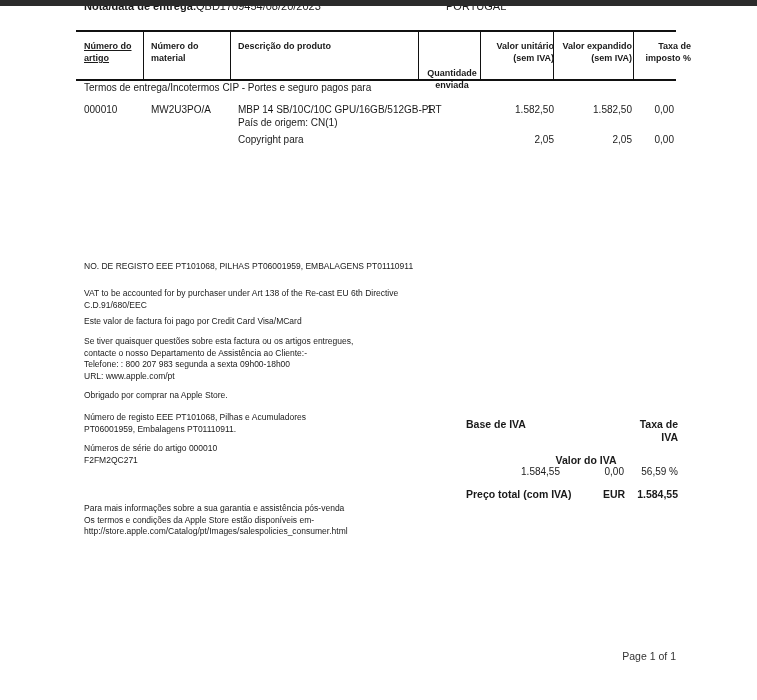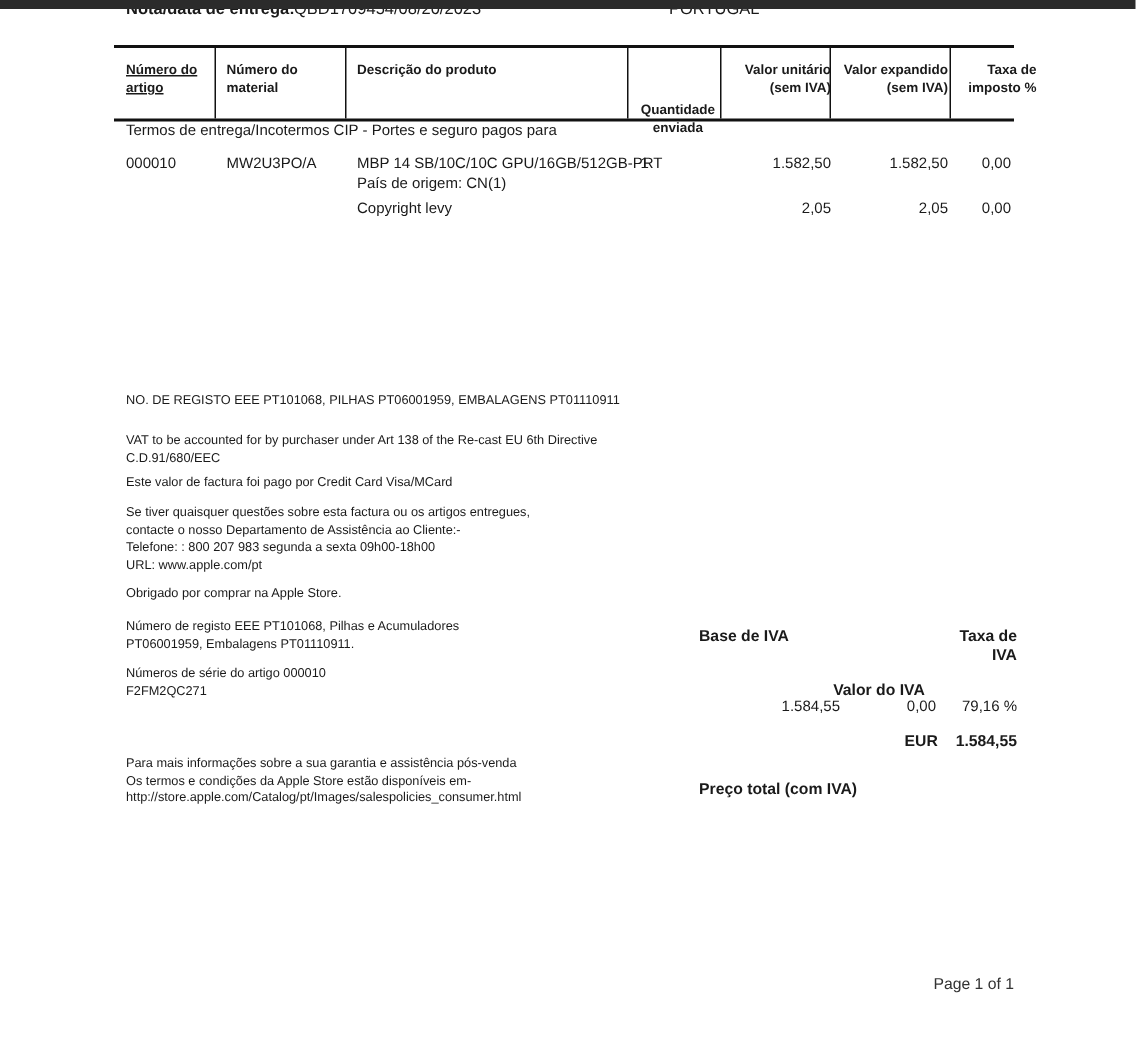--- a/index.html
+++ b/index.html
@@ -168,21 +168,21 @@
   .vr-valor { position: absolute; left: 94px; top: 0; width: 64px; text-align: right; }
   .vr-taxa  { position: absolute; left: 158px; top: 0; width: 54px; text-align: right; }
 
   .vat-total {
     position: absolute;
     left: 0; top: 70px;
     width: 212px;
     font-weight: bold;
     font-size: 10.5px;
   }
-  .vt-label { position: absolute; left: 0;   top: 0; white-space: nowrap; margin-top: 32px; }
+  .vt-label { position: absolute; left: 0;   top: 0; white-space: nowrap; }
   .vt-cur   { position: absolute; left: 137px; top: 0; }
   .vt-amt   { position: absolute; left: 162px; top: 0; width: 50px; text-align: right; }
 
   
   .page-footer {
     position: absolute;
     left: 0; top: 650px;
     width: 676px;
     text-align: right;
     font-size: 10.5px;
@@ -240,21 +240,21 @@
     </div>
   </div>
 
   <div class="incoterms">Termos de entrega/Incotermos CIP - Portes e seguro pagos para</div>
 
   <div class="item-row">
     <div class="cell c-artigo">000010</div>
     <div class="cell c-material">MW2U3PO/A</div>
     <div class="cell c-desc">MBP 14 SB/10C/10C GPU/16GB/512GB-PRT</div>
     <div class="cell c-desc2">País de origem: CN(1)</div>
-    <div class="cell c-desc3">Copyright levy</div>
+    <div class="cell c-desc3">Copyright para</div>
     <div class="cell c-qtd">1</div>
     <div class="cell c-unit">1.582,50</div>
     <div class="cell c-exp">1.582,50</div>
     <div class="cell c-taxa">0,00</div>
     <div class="cell c-unit2">2,05</div>
     <div class="cell c-exp2">2,05</div>
     <div class="cell c-taxa2">0,00</div>
   </div>
 </div>
 
@@ -281,21 +281,21 @@
     <div class="vh-valor">Valor do IVA</div>
     <div class="vh-taxa">
       <div>Taxa de</div>
       <div>IVA</div>
     </div>
   </div>
 
   <div class="vat-row">
     <div class="vr-base">1.584,55</div>
     <div class="vr-valor">0,00</div>
-    <div class="vr-taxa">79,16 %</div>
+    <div class="vr-taxa">56,59 %</div>
   </div>
 
   <div class="vat-total">
     <span class="vt-label">Preço total (com IVA)</span>
     <span class="vt-cur">EUR</span>
     <span class="vt-amt">1.584,55</span>
   </div>
 </div>
 
 <div class="page-footer">Page 1 of 1</div>

